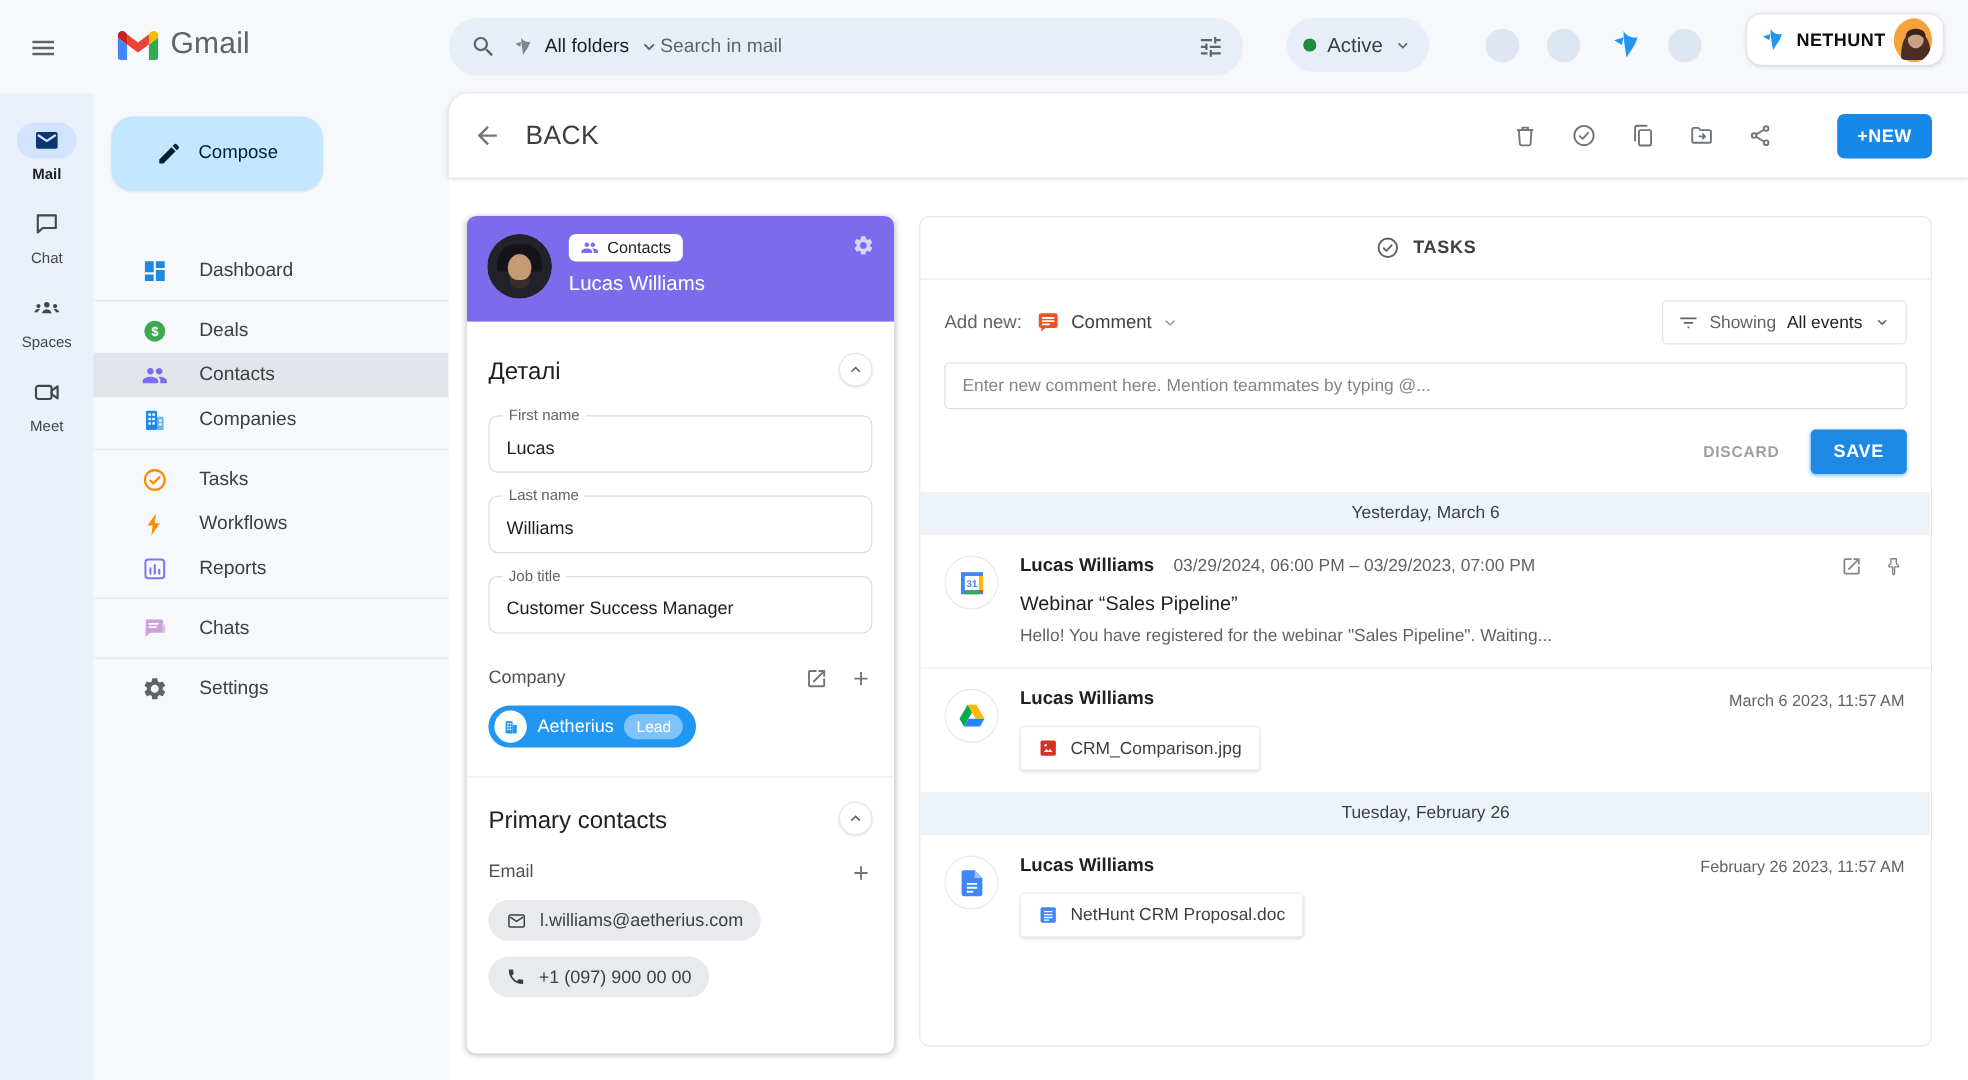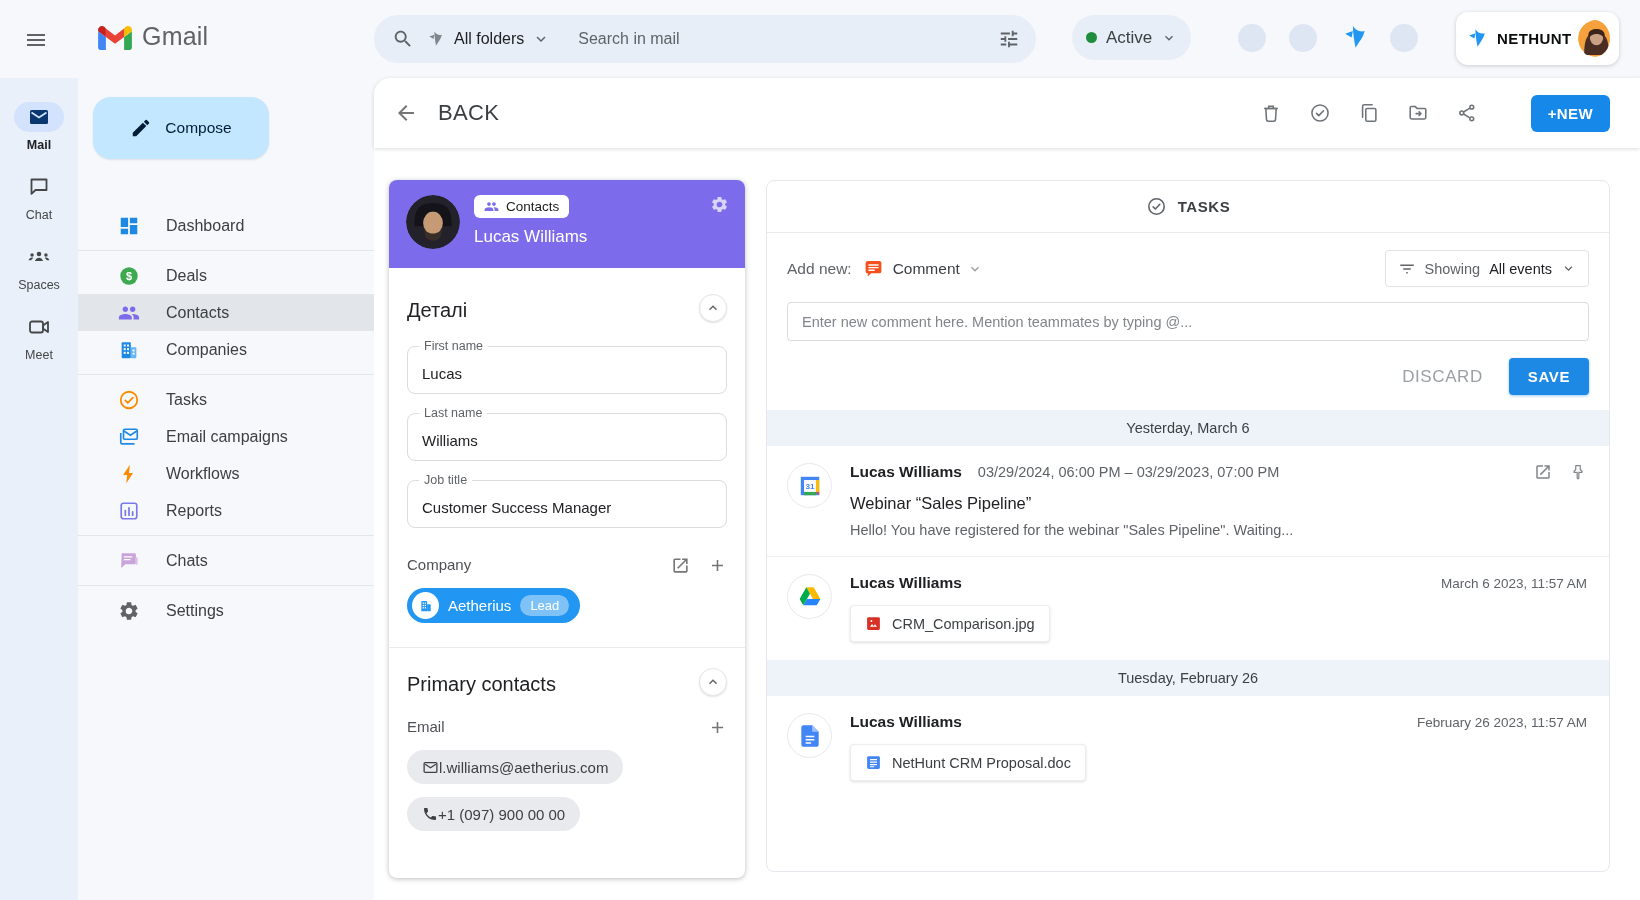--- a/index.html
+++ b/index.html
@@ -8,26 +8,26 @@
   .abs{position:absolute}
   svg{display:block;flex:none}
   
   .topbar{position:absolute;left:0;top:0;right:0;height:78px}
   .hamburger{left:24px;top:28px;color:#5f6368;cursor:pointer}
   .gmail-logo{left:98px;top:22px;display:flex;align-items:center;gap:10px;cursor:pointer}
   .gmail-logo .word{font-size:25px;color:#5f6368;letter-spacing:.2px}
   .search-pill{left:374px;top:15px;width:662px;height:48px;background:#e8eef8;border-radius:24px;display:flex;align-items:center;padding:0 16px 0 18px}
   .scope{display:flex;align-items:center;gap:8px;margin-left:12px;cursor:pointer}
   .scope .lbl{font-size:16px;color:#202124}
-  .search-ph{margin-left:28px;font-size:16px;color:#5f6368;flex:1}
+  .search-ph{font-size:16px;color:#5f6368;flex:1}
   .active-pill{left:1072px;top:15px;height:45px;background:#e8eef8;border-radius:23px;display:flex;align-items:center;gap:9px;padding:0 14px;cursor:pointer}
   .active-pill .dot{width:11px;height:11px;border-radius:50%;background:#1e8e3e}
   .active-pill .lbl{font-size:17px;color:#3c4043;font-weight:500}
   .ghost{width:28px;height:28px;border-radius:50%;background:#dfe6f3;top:24px}
-  .nh-card{left:1456px;top:12px;width:163px;height:53px;background:#fff;border-radius:12px;box-shadow:0 1px 4px rgba(0,0,0,.18);display:flex;align-items:center;gap:7px;padding:0 9px;cursor:pointer}
+  .nh-card{left:1456px;top:12px;width:163px;height:42px;background:#fff;border-radius:12px;box-shadow:0 1px 4px rgba(0,0,0,.18);display:flex;align-items:center;gap:7px;padding:0 9px;cursor:pointer}
   .nh-card .brand{font-size:15px;font-weight:800;letter-spacing:.4px;color:#0c0d0e;text-transform:uppercase}
   .avatar-sm{width:37px;height:37px;border-radius:50%;overflow:hidden}
   
   .rail{position:absolute;left:0;top:78px;bottom:0;width:78px;background:#eaf0fa;display:flex;flex-direction:column;align-items:center;padding-top:24px;gap:20px}
   .rail-item{display:flex;flex-direction:column;align-items:center;gap:6px;cursor:pointer;color:#444746}
   .rail-item .pill{width:50px;height:30px;border-radius:15px;display:flex;align-items:center;justify-content:center}
   .rail-item.active .pill{background:#d3e3fd}
   .rail-item .lbl{font-size:12.5px;color:#444746}
   .rail-item.active .lbl{font-weight:700;color:#202124}
   
@@ -67,21 +67,21 @@
   .field input{border:none;outline:none;width:100%;font-size:15px;color:#202124;font-family:inherit;background:transparent}
   .row-label{display:flex;align-items:flex-start;margin-top:28px;color:#5f6368}
   .row-label .lbl{font-size:15px;color:#4d5156}
   .row-label .ics{margin-left:auto;display:flex;gap:18px;color:#757575}
   .row-label .ic{cursor:pointer}
   .comp-chip{margin-top:13px;display:inline-flex;align-items:center;background:#2196f3;border-radius:18px;height:35px;padding:0 11px 0 5px;cursor:pointer}
   .comp-chip .circ{width:27px;height:27px;border-radius:50%;background:#fff;display:flex;align-items:center;justify-content:center}
   .comp-chip .nm{color:#fff;font-size:15px;margin-left:9px}
   .comp-chip .lead{margin-left:9px;background:rgba(255,255,255,.42);color:#fff;font-size:13px;padding:3px 10px;border-radius:11px}
   .cp-div{border-top:1px solid #e8eaed;margin:24px -18px 0}
-  .chip{margin-top:13px;display:inline-flex;align-items:center;gap:0;background:#e9eaee;border-radius:17px;height:34px;padding:0 15px;cursor:pointer;color:#3c4043}
+  .chip{margin-top:13px;display:inline-flex;align-items:center;gap:11px;background:#e9eaee;border-radius:17px;height:34px;padding:0 15px;cursor:pointer;color:#3c4043}
   .chip .tx{font-size:15px;color:#3c4043}
   
   .tl-panel{position:absolute;left:392px;top:32px;width:844px;height:692px;background:#fff;border:1px solid #e4e7ec;border-radius:8px;display:flex;flex-direction:column;overflow:hidden}
   .tabs{display:flex;border-bottom:1px solid #e8eaed}
   .tab{flex:1;height:51px;display:flex;align-items:center;justify-content:center;gap:11px;cursor:pointer;position:relative;color:#3c4043}
   .tab .lbl{font-size:15px;font-weight:600;letter-spacing:.6px}
   .tab.active{color:#1588ea}
   .tab.active::after{content:'';position:absolute;left:0;right:0;bottom:-1px;height:3px;background:#1588ea}
   .tab .tic{color:#5f6368}
   .tab.active .tic{color:#1588ea}
@@ -89,21 +89,21 @@
   .addnew{display:flex;align-items:center}
   .addnew .pfx{font-size:15.5px;color:#5f6368}
   .addnew .typ{font-size:15.5px;color:#3c4043;margin-left:9px}
   .addnew .chev{color:#9aa0a6;margin-left:7px}
   .filter-box{margin-left:auto;height:37px;border:1px solid #dfe3e8;border-radius:4px;display:flex;align-items:center;gap:9px;padding:0 12px;cursor:pointer}
   .filter-box .sh{font-size:14.5px;color:#5f6368}
   .filter-box .val{font-size:14.5px;color:#202124;font-weight:500}
   .comment-input{margin-top:15px;width:100%;height:39px;border:1px solid #dadce0;border-radius:4px;padding:0 14px;font-size:14.5px;font-family:inherit;color:#202124;outline:none}
   .comment-input::placeholder{color:#80868b}
   .composer-actions{margin-top:17px;display:flex;justify-content:flex-end;align-items:center;gap:26px}
-  .discard{font-size:17px;font-weight:400;color:#9aa0a6;letter-spacing:.6px;cursor:pointer}
+  .discard{font-size:13px;font-weight:700;color:#9aa0a6;letter-spacing:.6px;cursor:pointer}
   .save{background:#1e88e5;color:#fff;font-size:15px;font-weight:700;letter-spacing:.6px;padding:10px 19px;border-radius:4px;border:none;cursor:pointer;box-shadow:0 1px 3px rgba(30,136,229,.45);font-family:inherit}
   .tl-list{flex:1;overflow:hidden}
   .date-div{background:#edf3f9;text-align:center;padding:10px 0;font-size:14.5px;color:#3c4043}
   .event{display:flex;padding:17px 22px 18px 20px}
   .event+.event{border-top:1px solid #eceef1}
   .ev-avatar{width:45px;height:45px;border-radius:50%;border:1px solid #e7e9ec;display:flex;align-items:center;justify-content:center;flex:none;background:#fff}
   .ev-main{margin-left:18px;flex:1;min-width:0}
   .ev-row1{display:flex;align-items:center}
   .ev-author{font-size:15.5px;font-weight:700;color:#202124}
   .ev-time{font-size:14.5px;color:#5f6368;margin-left:16px}
@@ -306,30 +306,20 @@
         <svg width="22" height="22" viewBox="0 0 24 24">
             <circle cx="12" cy="12" r="9" fill="none" stroke="#fb8c00" stroke-width="2"></circle>
             <path d="M8 12.5l2.6 2.6L16.2 9.4" fill="none" stroke="#fb8c00" stroke-width="2" stroke-linecap="round" stroke-linejoin="round"></path>
           </svg>
       </span>
       <span class="lbl">Tasks</span>
     </div>
     <div class="nav-item">
       <span>
         <svg width="22" height="22" viewBox="0 0 24 24">
-            <rect x="6" y="3.5" width="15" height="11" rx="1.5" fill="none" stroke="#1e88e5" stroke-width="1.8"></rect>
-            <path d="M6.5 5.5 13.5 10l7-4.5" fill="none" stroke="#1e88e5" stroke-width="1.8"></path>
-            <path d="M3 7.5V18a1.5 1.5 0 0 0 1.5 1.5H18" fill="none" stroke="#1e88e5" stroke-width="1.8"></path>
-          </svg>
-      </span>
-      <span class="lbl">Email campaigns</span>
-    </div>
-    <div class="nav-item">
-      <span>
-        <svg width="22" height="22" viewBox="0 0 24 24">
             <path fill="#fb8c00" d="M13 2 5.5 13H10l-1 9 7.5-11H12z"></path>
           </svg>
       </span>
       <span class="lbl">Workflows</span>
     </div>
     <div class="nav-item">
       <span>
         <svg width="22" height="22" viewBox="0 0 24 24">
             <rect x="3.5" y="3.5" width="17" height="17" rx="2.5" fill="none" stroke="#7b79e8" stroke-width="1.8"></rect>
             <path d="M8 16.5v-5M12 16.5v-8M16 16.5v-3.5" stroke="#7b79e8" stroke-width="1.9" stroke-linecap="round"></path>

